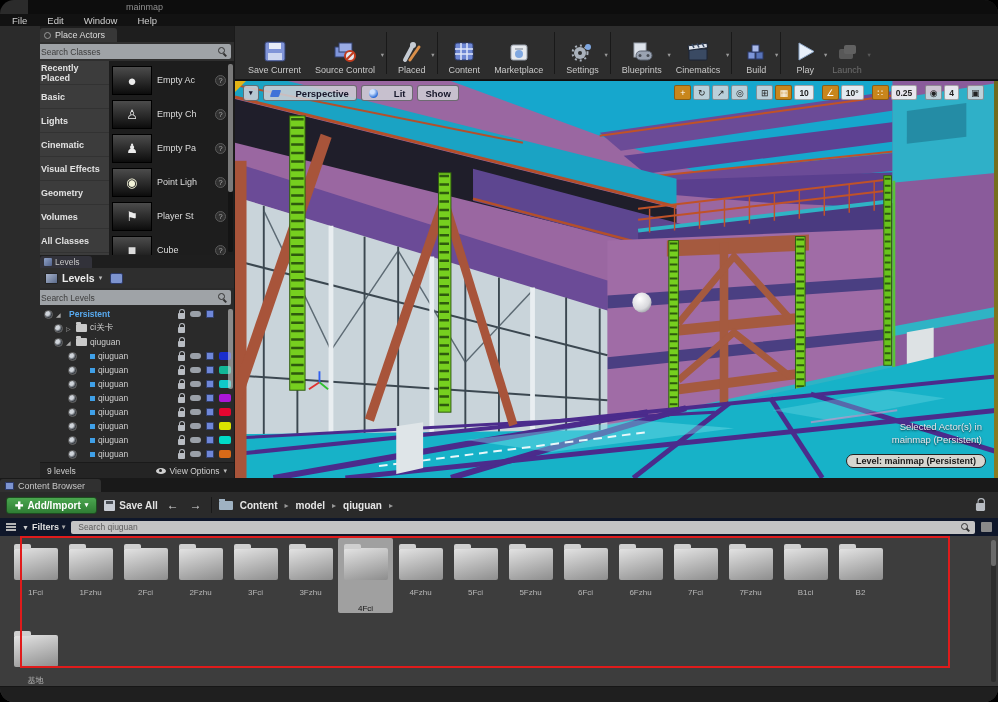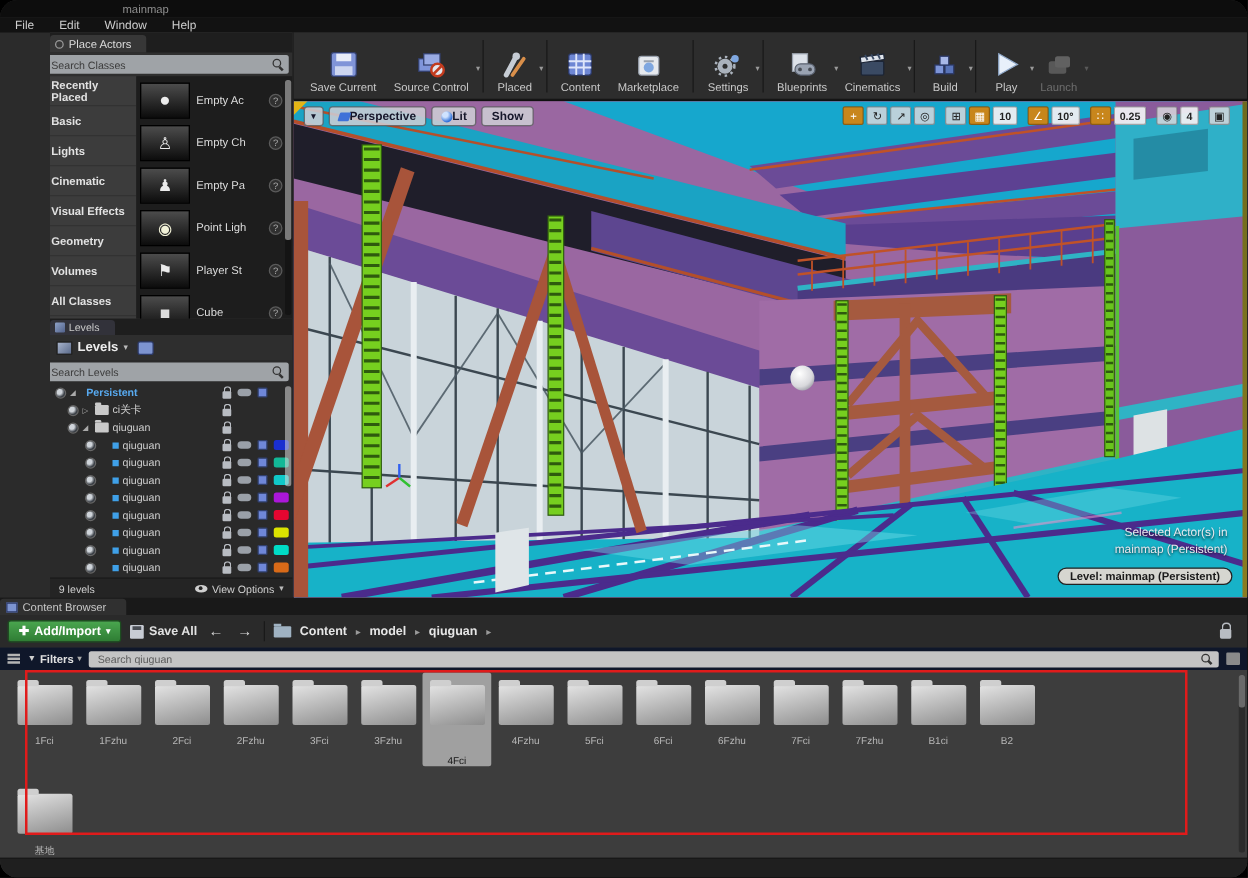--- a/index.html
+++ b/index.html
@@ -1,20 +1,20 @@
 <!DOCTYPE html>
 <html><head>
 <meta charset="utf-8">
 <style>
   html,body{margin:0;padding:0;background:#000;font-family:"Liberation Sans",sans-serif;}
   *{box-sizing:border-box;}
   #window{width:998px;height:702px;border-radius:14px;overflow:hidden;position:relative;background:#2b2b2b;}
 
   
-  .titlebar{height:14px;background:#0d0d0d;color:#8f8f8f;font-size:9px;display:flex;align-items:center;padding-left:98px;}
+  .titlebar{height:14px;background:#0d0d0d;color:#8f8f8f;font-size:9px;display:flex;align-items:center;padding-left:98px;margin-left:28px;}
   .menubar{height:12px;background:#121212;display:flex;align-items:center;padding-left:2px;}
   .menu-item{color:#cfcfcf;font-size:9.5px;padding:0 10px;cursor:default;}
 
   .main{display:flex;height:452px;padding-left:40px;}
   .left-col{width:195px;display:flex;flex-direction:column;background:#2f2f2f;border-right:1px solid #1a1a1a;}
   .right-col{flex:1;display:flex;flex-direction:column;min-width:0;}
 
   
   .pa-section{height:229px;display:flex;flex-direction:column;overflow:hidden;}
   .pa-tabrow{height:16px;background:#1e1e1e;display:flex;align-items:flex-end;}
@@ -84,21 +84,21 @@
   .tbtn .tcaret{position:absolute;right:-2px;top:22px;font-size:6.5px;color:#9a9a9a;}
   .tbtn[data-state="disabled"]{opacity:.4;}
   .tsep{width:1px;background:#191919;margin:3px 4px;}
 
   
   .viewport{position:relative;height:398px;background:#9a67a1;overflow:hidden;border-top:1px solid #101010;}
   .viewport::before{content:'';position:absolute;left:0;top:0;border-left:11px solid #e3b416;border-bottom:11px solid transparent;z-index:6;}
   .viewport::after{content:'';position:absolute;right:0;top:0;bottom:0;width:4px;background:linear-gradient(#6e6a1e,#8a7c22);z-index:5;}
   .vp-scene{position:absolute;inset:0;width:100%;height:100%;}
   .vp-toolbar-left{position:absolute;top:4px;left:8px;display:flex;gap:4px;z-index:7;}
-  .vp-btn{height:16px;background:rgba(205,205,212,.88);border:1px solid rgba(0,0,0,.45);border-radius:3px;font-size:9.5px;font-weight:bold;color:#16162a;display:flex;align-items:center;gap:0;padding:0 7px;}
+  .vp-btn{height:16px;background:rgba(205,205,212,.88);border:1px solid rgba(0,0,0,.45);border-radius:3px;font-size:9.5px;font-weight:bold;color:#16162a;display:flex;align-items:center;gap:16px;padding:0 7px;}
   .vp-btn.small{padding:0 5px;font-size:7px;}
   .ico-persp{width:9px;height:7px;background:#3f72d8;border-radius:1px;transform:skewX(-18deg);}
   .ico-lit{width:9px;height:9px;border-radius:50%;background:radial-gradient(circle at 35% 30%,#cfe2ff 0 25%,#2f6fd8 70%);}
   .vp-tools-right{position:absolute;top:4px;right:14px;display:flex;gap:2px;align-items:center;z-index:7;}
   .vt{width:17px;height:15px;background:rgba(215,215,220,.85);border-radius:2px;display:flex;align-items:center;justify-content:center;font-size:9px;color:#222;border:1px solid rgba(0,0,0,.3);flex:none;}
   .vt.active{background:#c8861c;color:#fff;}
   .vt.val{width:auto;padding:0 4px;background:rgba(238,238,242,.95);font-size:8.5px;font-weight:bold;}
   .vt-gap{width:4px;}
   .vp-overlay-text{position:absolute;right:16px;bottom:32px;text-align:right;color:#e8e8ee;font-size:9.5px;line-height:1.3;text-shadow:0 1px 2px rgba(0,0,0,.8);z-index:7;}
   .vp-level-badge{position:absolute;right:12px;bottom:10px;background:#d6d6d0;border:1px solid #222;border-radius:8px;padding:1px 9px;font-size:9px;font-weight:bold;color:#1a1a1a;z-index:7;}
@@ -792,20 +792,24 @@
           <div class="folder-tile" data-state="">
             <div class="folder-icon"></div>
             <div class="folder-label">4Fzhu</div>
           </div>
 
           <div class="folder-tile" data-state="">
             <div class="folder-icon"></div>
             <div class="folder-label">5Fci</div>
           </div>
 
+          <div class="folder-tile" data-state="">
+            <div class="folder-icon"></div>
+            <div class="folder-label">5Fzhu</div>
+          </div>
 
           <div class="folder-tile" data-state="">
             <div class="folder-icon"></div>
             <div class="folder-label">6Fci</div>
           </div>
 
           <div class="folder-tile" data-state="">
             <div class="folder-icon"></div>
             <div class="folder-label">6Fzhu</div>
           </div>

